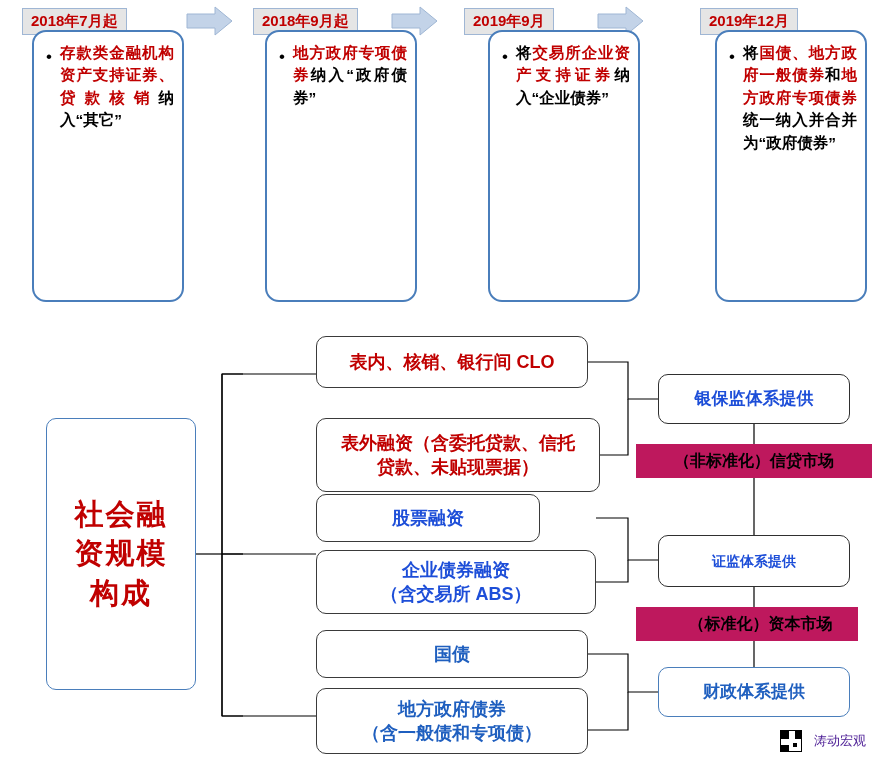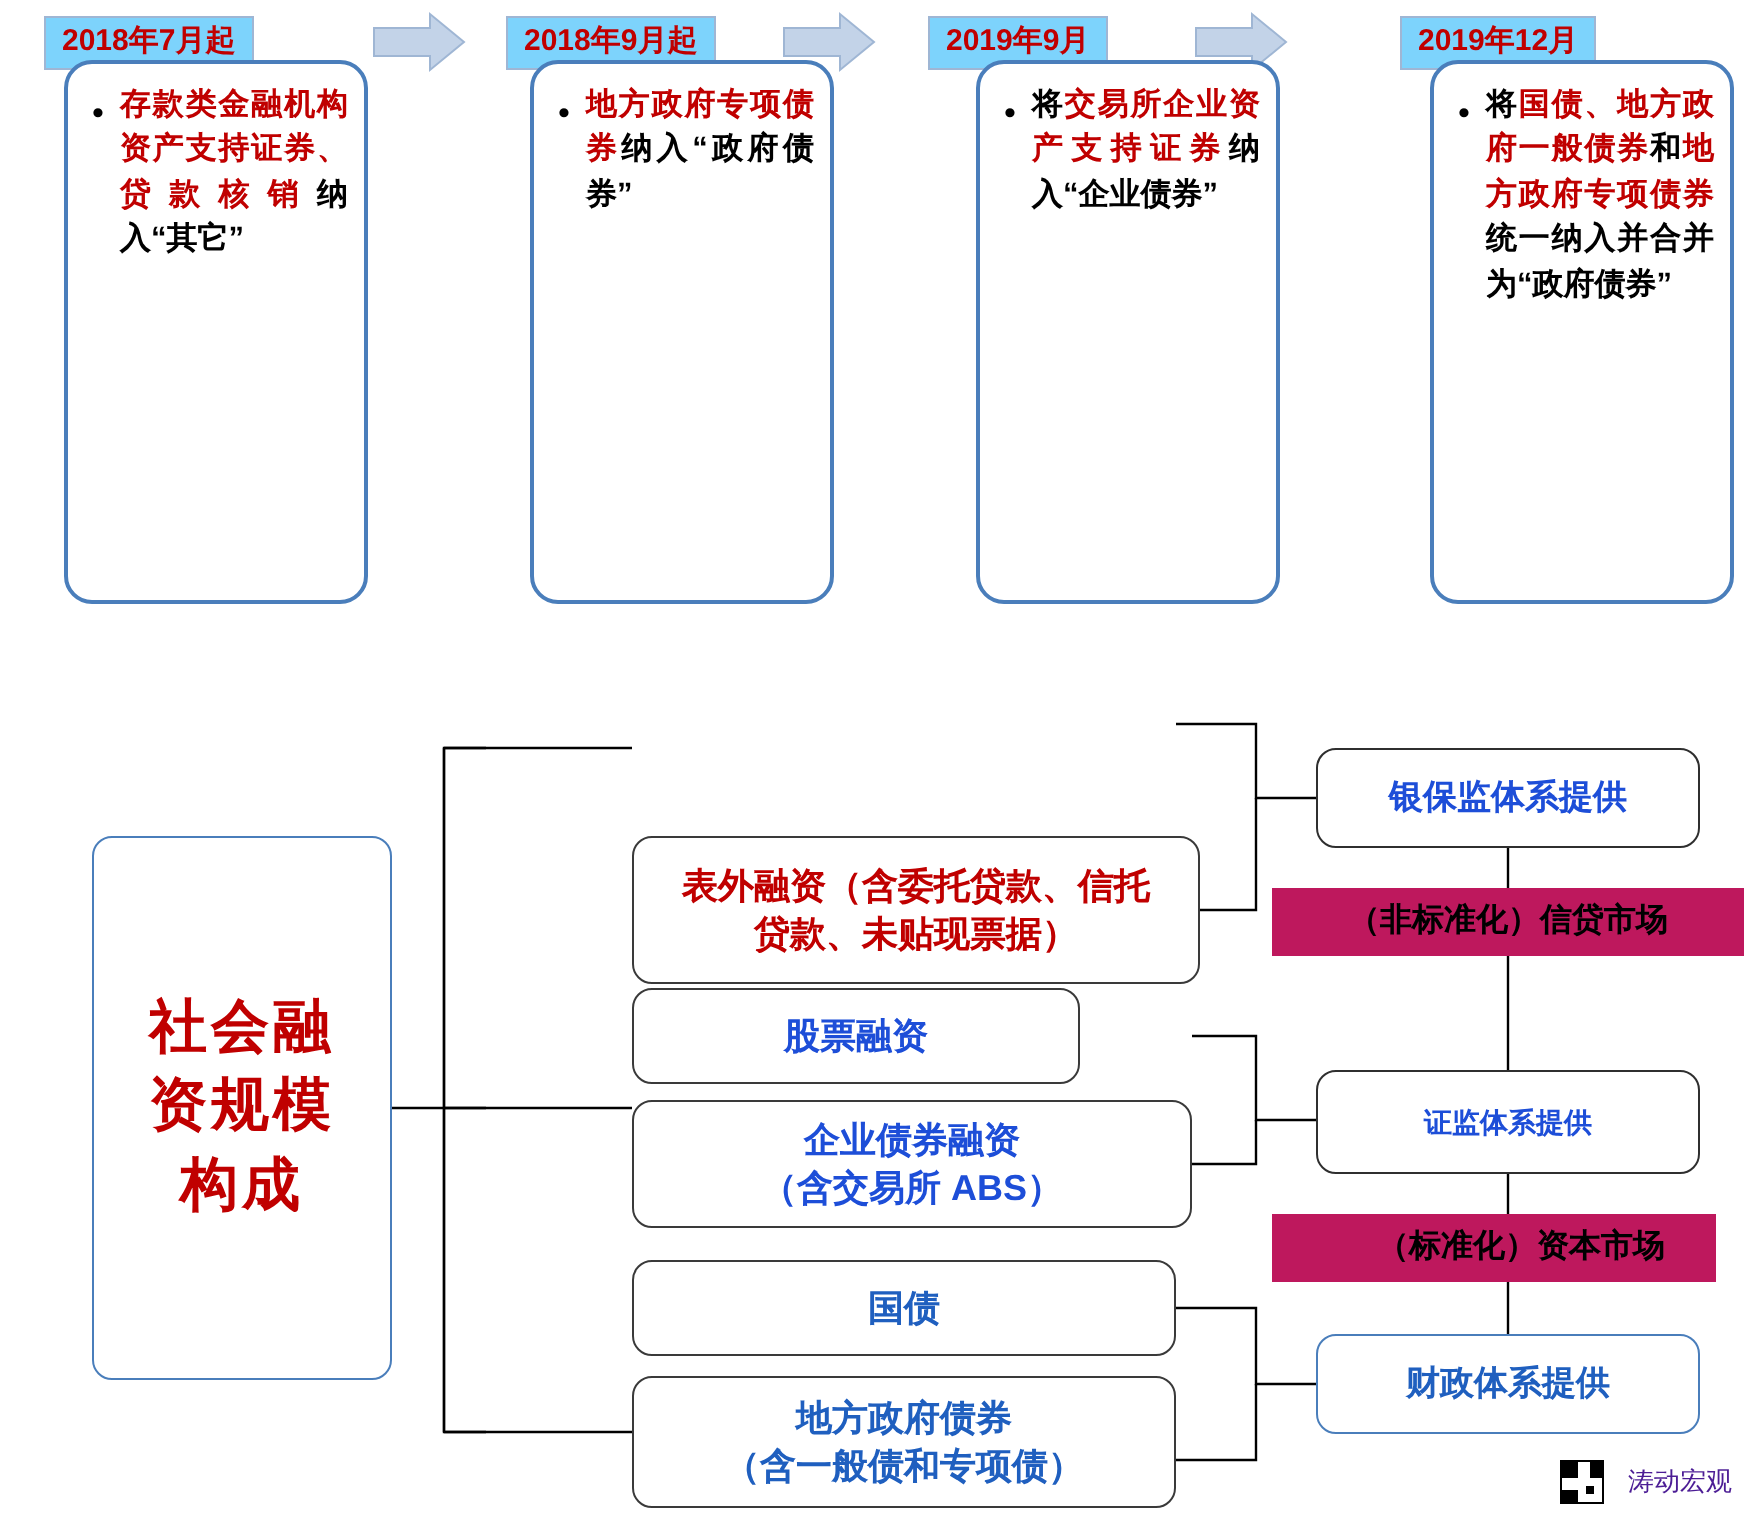--- a/index.html
+++ b/index.html
@@ -16,21 +16,21 @@
   }
   .stage {
     position: absolute;
     left: 0; top: 0;
     width: 880px;
     height: 764px;
   }
   
   .tl-badge {
     position: absolute;
-    background: #7dd3fc;
+    background: #e5e5e5;
     border: 1px solid #9fb6d4;
     color: #c00000;
     font-weight: bold;
     font-size: 15px;
     padding: 4px 8px;
     white-space: nowrap;
     text-align: center;
     line-height: 1.1;
   }
   .tl-card {
@@ -203,20 +203,23 @@
   </div>
   <div class="tl-card" style="left:715px; top:30px; width:152px; height:272px;">
     <span class="bullet">•</span>
     <div class="txt"><span class="blk">将</span><span class="red">国债、地方政府一般债券</span><span class="blk">和</span><span class="red">地方政府专项债券</span><span class="blk">统一纳入并合并为“政府债券”</span></div>
   </div>
 
   <div class="node" style="left:46px; top:418px; width:150px; height:272px;">
     <span class="big-left" style="display:block; width:105px; text-align:center;">社会融资规模构成</span>
   </div>
 
+  <div class="node plain" style="left:316px; top:336px; width:272px; height:52px; font-size:18px;">
+    <span class="red">表内、核销、银行间 CLO</span>
+  </div>
 
   <div class="node plain" style="left:316px; top:418px; width:284px; height:74px; font-size:18px;">
     <span class="red" style="display:block; width:250px;">表外融资（含委托贷款、信托贷款、未贴现票据）</span>
   </div>
 
   <div class="node plain" style="left:316px; top:494px; width:224px; height:48px; font-size:18px;">
     <span class="blk">股票融资</span>
   </div>
 
   <div class="node plain" style="left:316px; top:550px; width:280px; height:64px; font-size:18px;">

